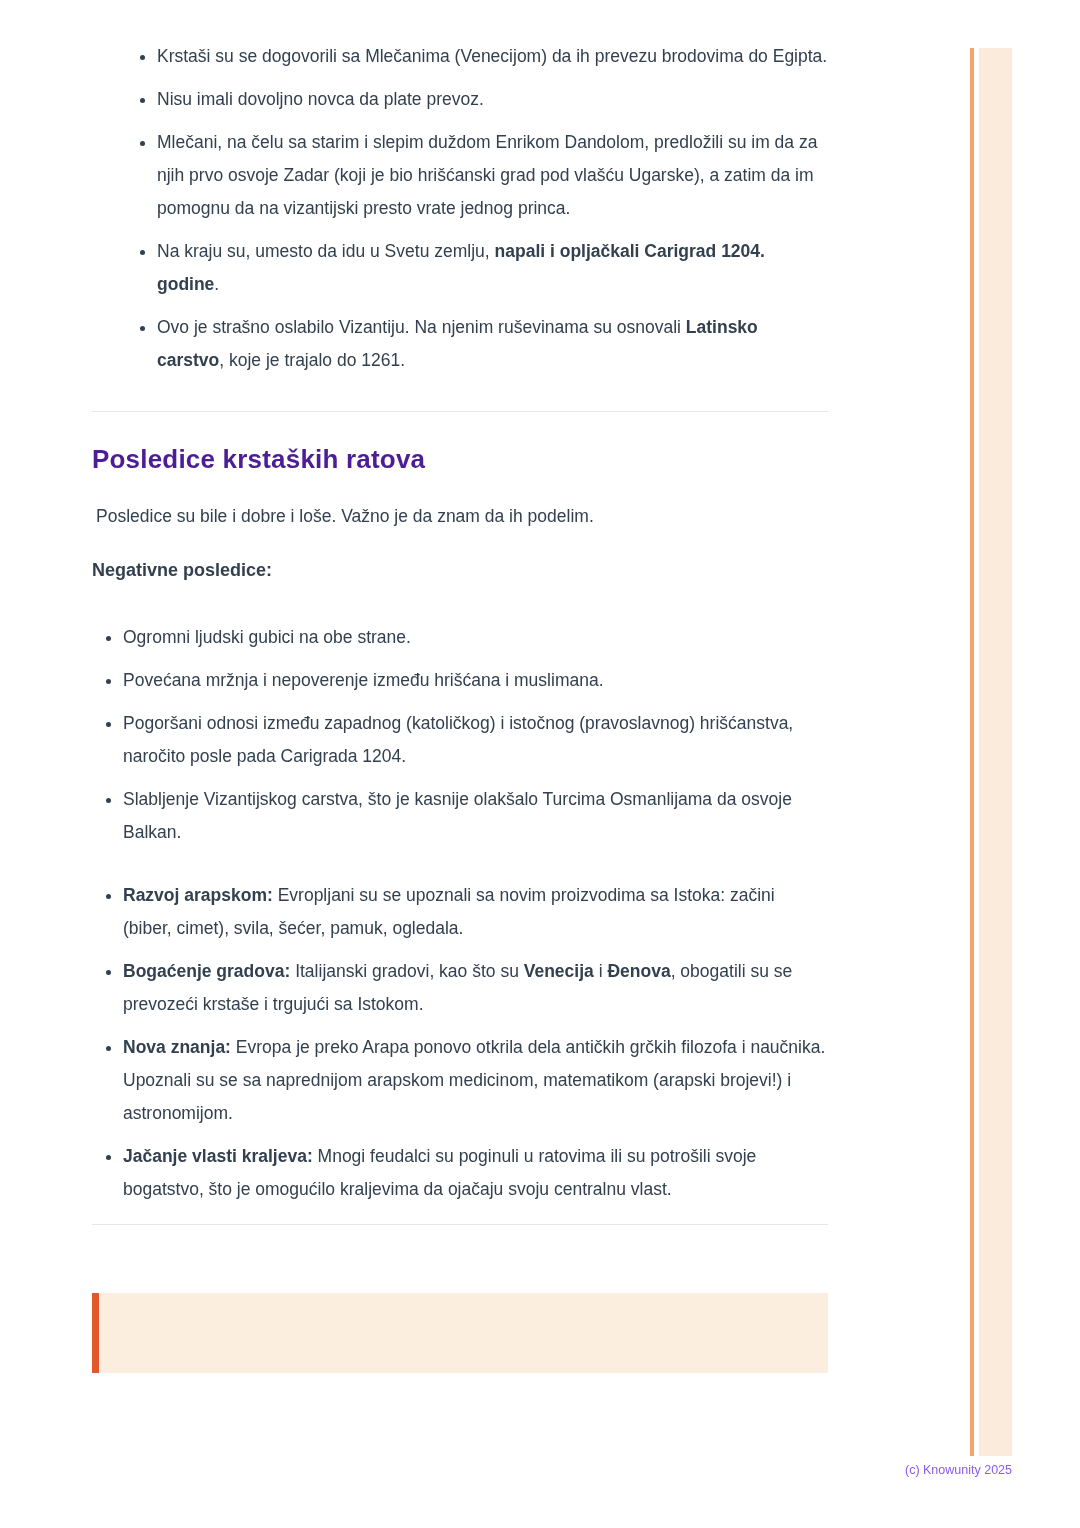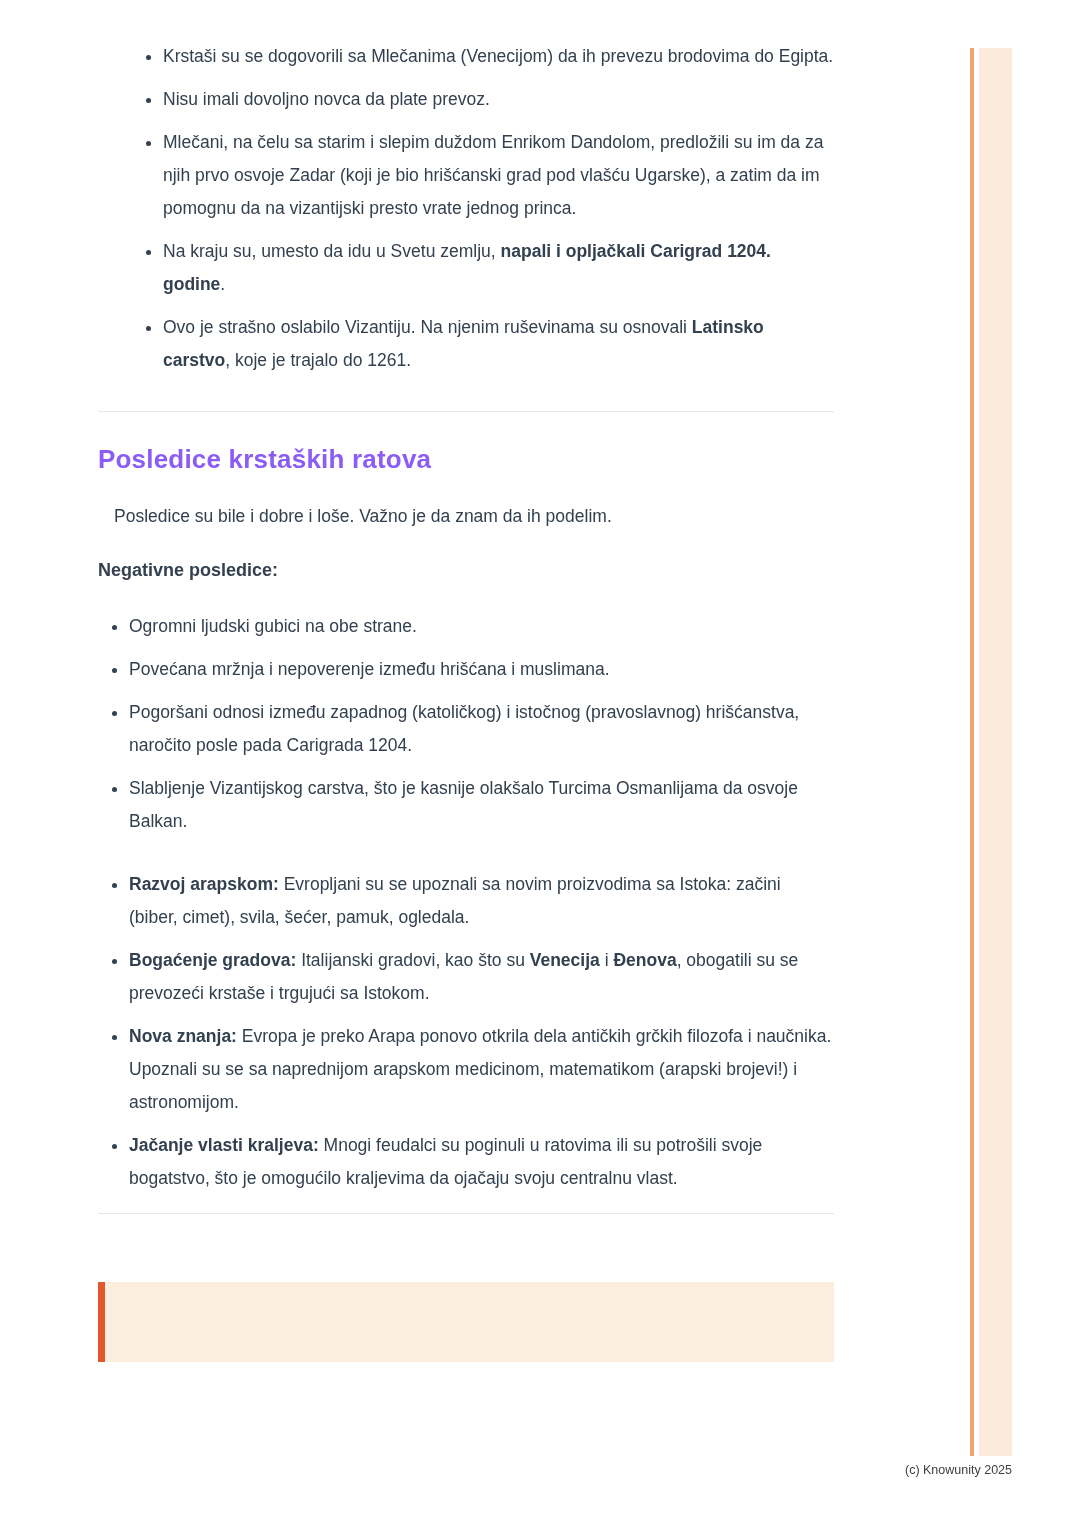--- a/index.html
+++ b/index.html
@@ -4,53 +4,53 @@
 <style>
   * { box-sizing: border-box; }
   html, body { margin: 0; padding: 0; }
   body {
     width: 1080px; height: 1528px;
     position: relative; overflow: hidden;
     background: #ffffff;
     font-family: "Liberation Sans", sans-serif;
     color: #33404F;
   }
-  .content { position: absolute; left: 98px; top: 40px; width: 736px; }
+  .content { position: absolute; left: 92px; top: 40px; width: 736px; }
   ul { list-style: disc; margin: 0; }
   ul.intro { padding-left: 65px; }
   ul.sub   { padding-left: 31px; }
   li { font-size: 17.5px; line-height: 33px; margin-bottom: 10px; }
   li::marker { color: #33404F; }
   strong { font-weight: 700; }
   .divider { border: none; border-top: 1px solid #E6E6E6; height: 0; }
   .d1 { margin: 34px 0 32px 0; }
   .d2 { margin: 18px 0 32px 0; }
   .h-orange {
-    color: #8b5cf6; font-size: 26px; font-weight: 700;
+    color: #4c1d95; font-size: 26px; font-weight: 700;
     line-height: 30px; margin: 0; letter-spacing: 0.2px;
   }
-  p.body { font-size: 17.5px; line-height: 33px; margin: 26px 0 0 16px; }
+  p.body { font-size: 17.5px; line-height: 33px; margin: 26px 0 0 4px; }
   .label { font-size: 18px; font-weight: 700; line-height: 24px; margin: 25px 0 0 0; }
-  ul.neg { margin-top: 28px; }
+  ul.neg { margin-top: 39px; }
   ul.pos { margin-top: 30px; }
   .callout {
     margin-top: 68px; height: 80px; width: 736px;
     background: #FCEEDF; border-left: 7px solid #E2572B;
   }
   .side-line {
     position: absolute; left: 970px; top: 48px;
     width: 4px; height: 1408px; background: #F2A56C;
   }
   .side-col {
     position: absolute; left: 979px; top: 48px;
     width: 33px; height: 1408px; background: #FBEBDC;
   }
   .credit {
     position: absolute; top: 1463px; right: 68px;
-    font-size: 12.5px; color: #404040;
+    font-size: 12.5px; color: #8b5cf6;
   }
 </style>
 </head>
 <body>
 
 <div class="side-line"></div>
 <div class="side-col"></div>
 
 <div class="content">
 

